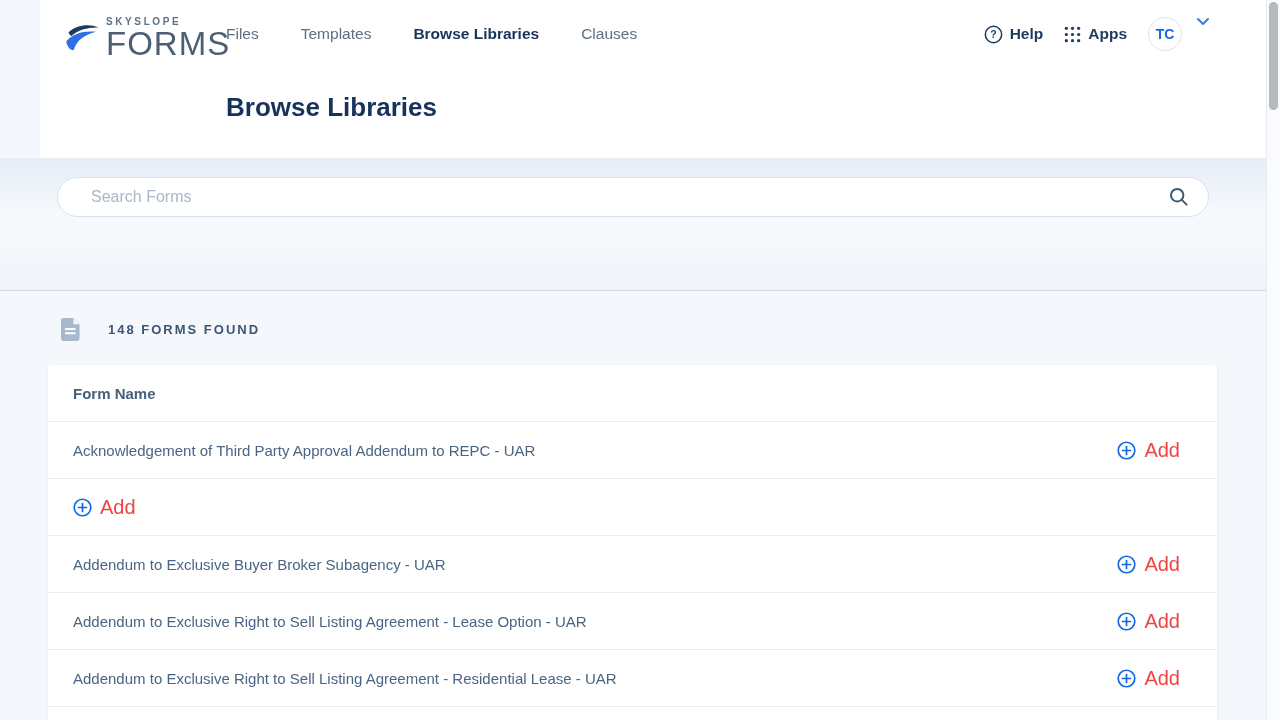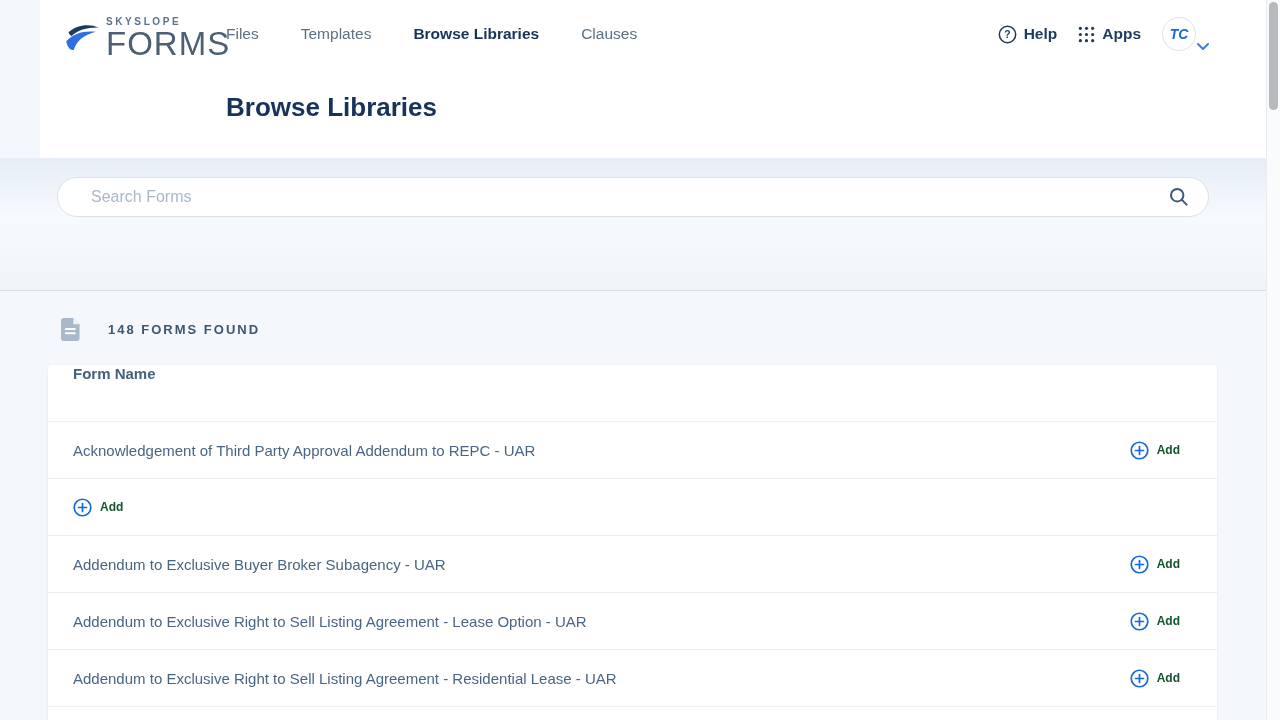--- a/index.html
+++ b/index.html
@@ -16,21 +16,21 @@
   .logo-top { font-size:10px; font-weight:700; letter-spacing:2.6px; color:#5e7287; }
   .logo-bottom { font-size:33px; font-weight:500; letter-spacing:1px; color:#4d5f73; margin-top:0px; line-height:1; }
 
   .nav-links { position:absolute; left:186px; top:25px; display:flex; gap:42px; align-items:center; }
   .nav-link { font-size:15.5px; color:#5b7083; cursor:pointer; white-space:nowrap; }
   .nav-link.active { color:#17325b; font-weight:700; }
 
   .header-right { position:absolute; right:110px; top:17px; height:34px; display:flex; align-items:center; gap:21px; }
   .hbtn { display:flex; align-items:center; gap:7px; cursor:pointer; }
   .hbtn-label { font-size:15.5px; font-weight:700; color:#1d3a5f; }
-  .avatar-group { display:flex; align-items:flex-end; cursor:pointer;font-style:italic; }
+  .avatar-group { display:flex; align-items:flex-start; gap:14px; cursor:pointer; }
   .avatar { width:34px; height:34px; border-radius:50%; background:#ffffff; border:1px solid #d9e4f0; display:flex; align-items:center; justify-content:center; font-size:14px; font-weight:700; color:#1569e0; }
 
   .page-title { position:absolute; left:186px; top:92px; font-size:26px; font-weight:700; color:#17325b; }
 
   
   .search-section { position:absolute; top:158px; left:0; width:1280px; height:132px;
     background:linear-gradient(180deg,#e6edf6 0%, #f7fafd 45%, #f0f4f9 100%); }
   .search-box { position:absolute; left:57px; top:19px; width:1152px; height:40px; background:#ffffff;
     border:1px solid #d9e2ec; border-radius:20px; display:flex; align-items:center; padding:0 16px 0 33px; }
   .search-input { flex:1; border:none; outline:none; font-size:16px; color:#354960; background:transparent; font-family:"Liberation Sans", sans-serif; }
@@ -42,26 +42,26 @@
   .filter-dropdown { display:flex; align-items:center; gap:10px; cursor:pointer; }
   .filter-value { font-size:15px; font-weight:700; color:#2c4a68; }
 
   
   .main { position:absolute; top:290px; left:0; width:1280px; height:430px; background:#f4f7fb; border-top:1px solid #d9dde3; }
   .results-row { position:absolute; left:61px; top:27px; display:flex; align-items:center; gap:13px; }
   .results-text { font-size:13px; font-weight:700; letter-spacing:2px; color:#3d5671;margin-left:15px; }
 
   .card { position:absolute; left:48px; top:74px; width:1169px; height:356px; background:#ffffff;
     border-radius:4px 4px 0 0; box-shadow:0 1px 3px rgba(20,40,80,0.07); overflow:hidden; }
-  .card-header { height:56px; display:flex; align-items:flex-start; padding-left:25px; }
+  .card-header { height:56px; display:flex; align-items:center; padding-left:25px; }
   .card-header-label { font-size:15px; font-weight:700; color:#44607c; }
   .row { height:57px; border-top:1px solid #eaedf1; display:flex; align-items:center; justify-content:space-between; padding:0 37px 0 25px; background:#ffffff; }
   .row-name { font-size:15px; color:#4a6583; }
   .add-btn { display:flex; align-items:center; gap:8px; background:none; border:none; cursor:pointer; font-family:"Liberation Sans", sans-serif; }
-  .add-label { font-size:12px; font-weight:700; color:#14532d; }
+  .add-label { font-size:20px; font-weight:400; color:#ef4444; }
   .row.partial { border-top:1px solid #eaedf1; }
 
   
   .scrollbar-track { position:absolute; top:0; right:0; width:14px; height:720px; background:#fafbfc; border-left:1px solid #e9ebee; z-index:5; }
   .scrollbar-thumb { position:absolute; top:2px; left:2px; width:9px; height:108px; background:#b6b9bd; border-radius:5px; }
 </style>
 </head>
 <body>
 
 <div id="app">

